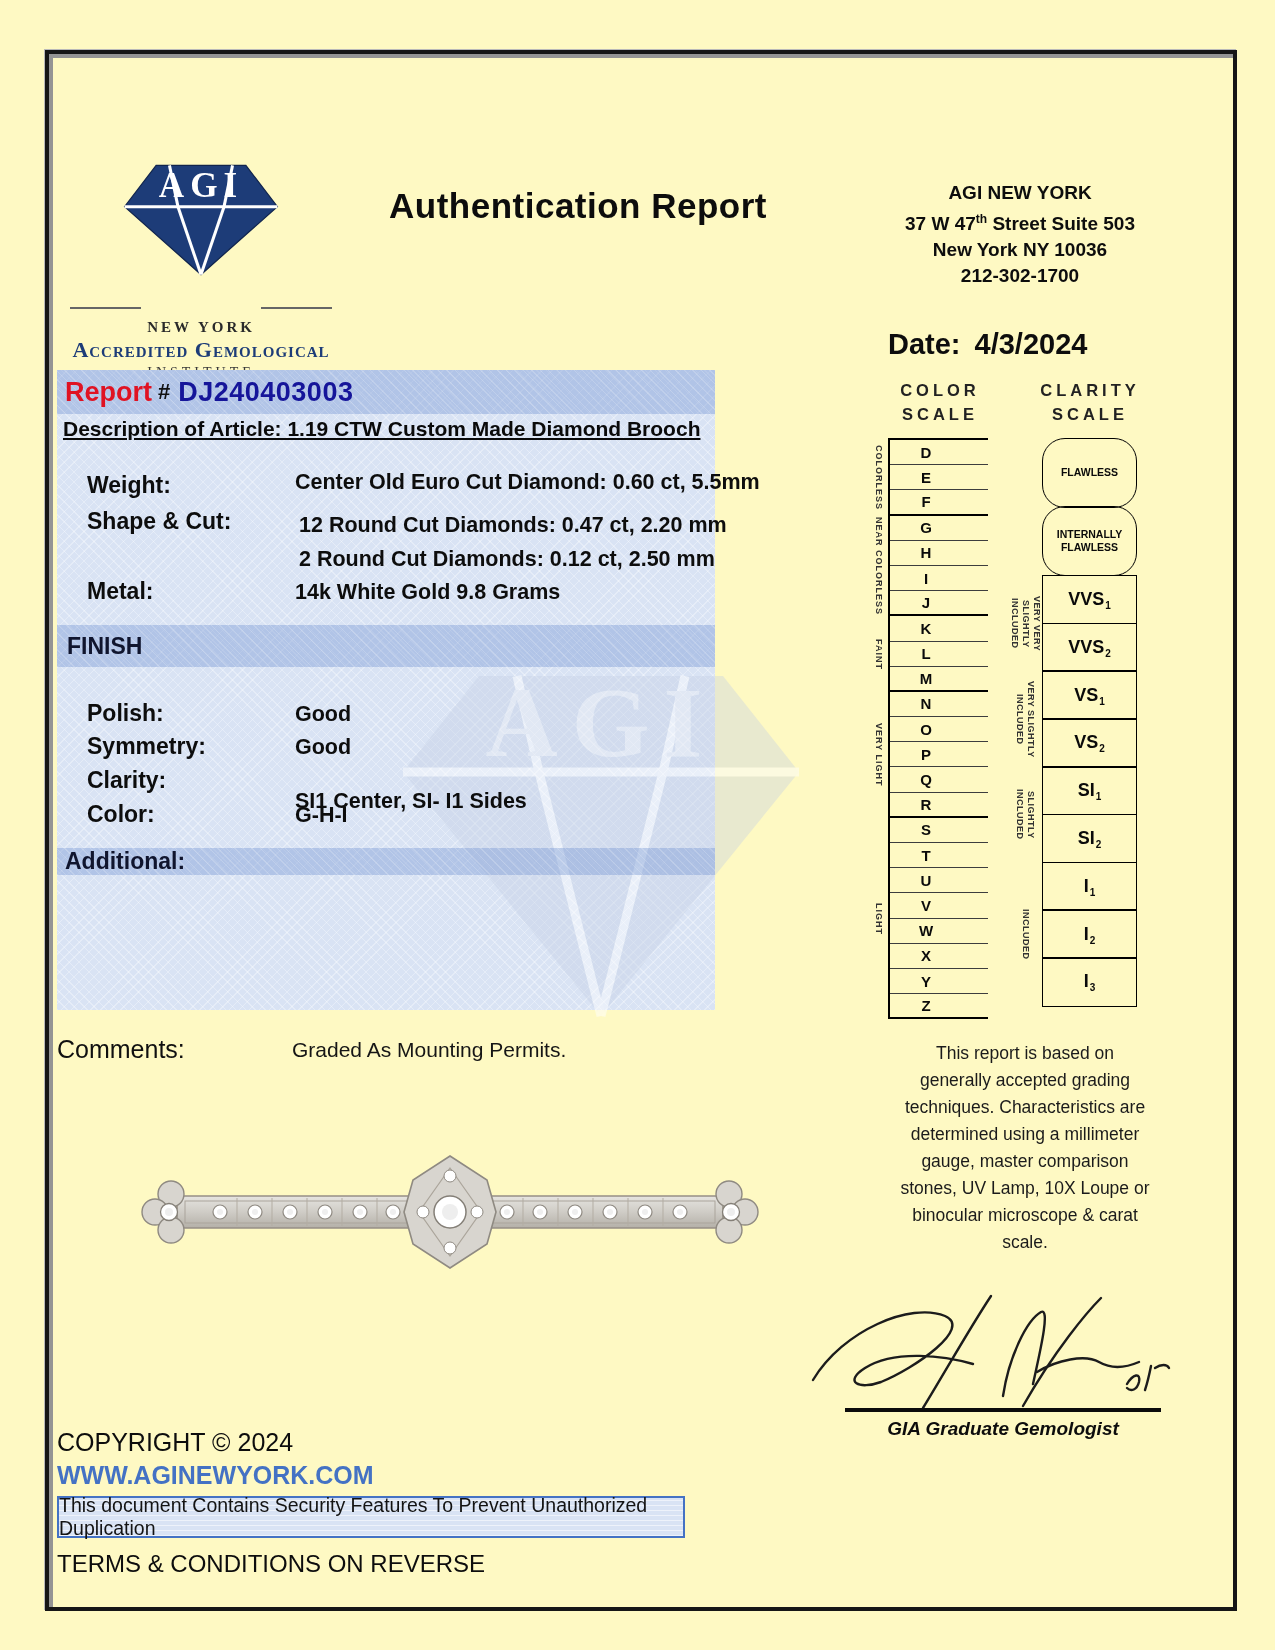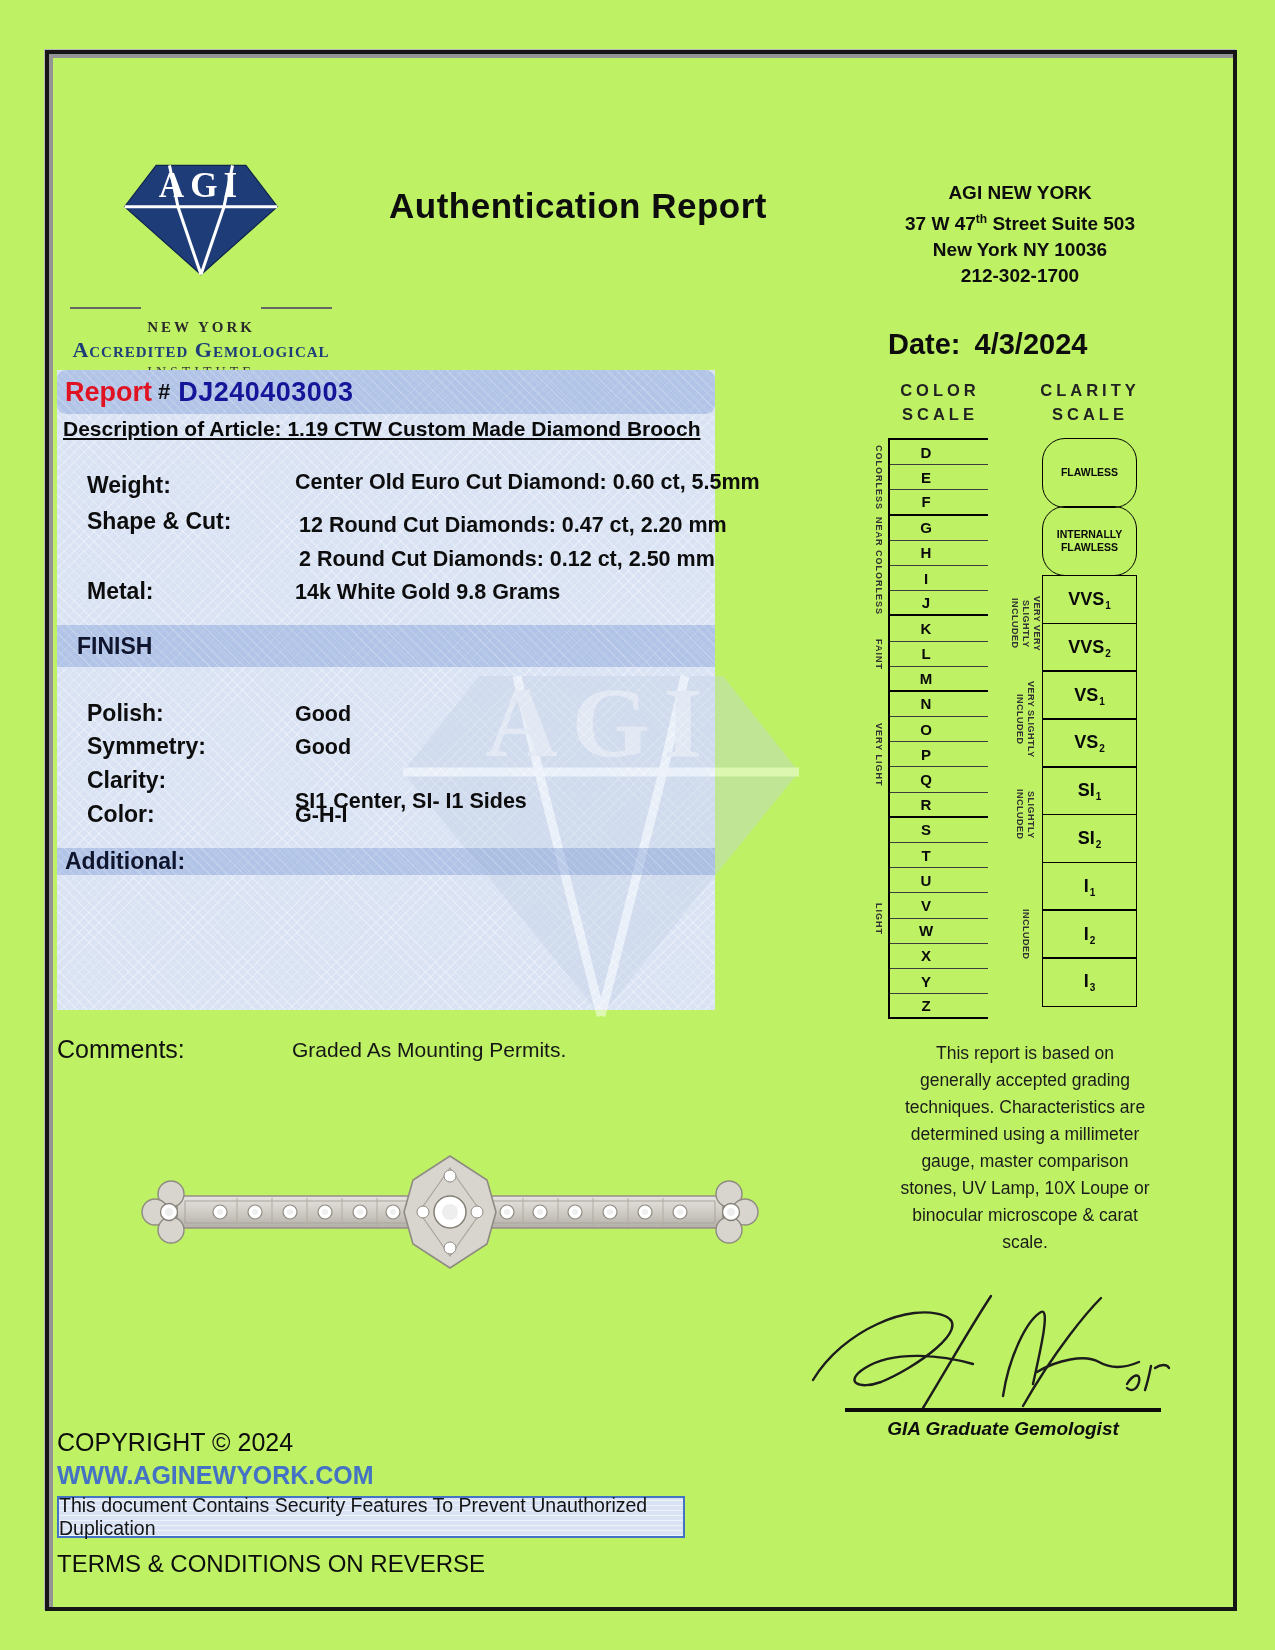--- a/index.html
+++ b/index.html
@@ -1,16 +1,16 @@
 <!DOCTYPE html>
 <html><head>
 <meta charset="utf-8">
 <style>
   html,body{margin:0;padding:0;background:#fff;}
-  .page{position:relative;width:1275px;height:1650px;background:#bef264;overflow:hidden;
+  .page{position:relative;width:1275px;height:1650px;background:#fef9c3;overflow:hidden;
         font-family:"Liberation Sans",sans-serif;color:#111;}
   .abs{position:absolute;}
 
   
   .frame{position:absolute;left:45px;top:50px;width:1184px;height:1553px;
          border:4px solid #161616;box-shadow:inset 4px 4px 0 #949494, -1px -1px 0 #b9b9b9;}
 
   
   .logo-block{left:70px;top:163px;width:262px;text-align:center;}
   .logo-svg{display:block;margin:0 auto;}
@@ -34,28 +34,28 @@
   .date-row .date-value{margin-left:14px;}
 
   
   .panel{left:57px;top:370px;width:658px;height:640px;background-color:#d9e3f4;
          background-image:
            repeating-linear-gradient(45deg, rgba(255,255,255,.32) 0 1px, transparent 1px 7px),
            repeating-linear-gradient(-45deg, rgba(255,255,255,.32) 0 1px, transparent 1px 7px);}
   .panel > *{position:absolute;z-index:2;}
   .band{left:0;width:100%;background:rgba(122,152,212,.42);
         background-image:repeating-linear-gradient(45deg, rgba(255,255,255,.18) 0 1px, transparent 1px 6px);}
-  .band-report{top:0;height:44px;display:flex;align-items:center;padding-left:8px;box-sizing:border-box;border-radius:9px;}
+  .band-report{top:0;height:44px;display:flex;align-items:center;padding-left:8px;box-sizing:border-box;}
   .report-label{color:#e01222;font-size:27px;font-weight:bold;}
   .report-hash{color:#111;font-size:22px;font-weight:bold;margin:0 8px 0 6px;}
   .report-number{color:#15159a;font-size:27px;font-weight:bold;letter-spacing:.5px;}
   .desc-row{top:47px;left:6px;font-size:21px;font-weight:bold;color:#0a0a0a;text-decoration:underline;}
   .d-label{left:30px;font-size:23px;font-weight:bold;color:#0d0d0d;}
   .d-value{left:238px;font-size:21.5px;font-weight:bold;color:#0d0d0d;white-space:nowrap;}
-  .band-finish{top:255px;height:42px;display:flex;align-items:center;padding-left:20px;box-sizing:border-box;
+  .band-finish{top:255px;height:42px;display:flex;align-items:center;padding-left:10px;box-sizing:border-box;
                font-size:23px;font-weight:bold;color:#10152e;}
   .band-additional{top:478px;height:27px;display:flex;align-items:center;padding-left:8px;box-sizing:border-box;
                    font-size:23px;font-weight:bold;color:#10152e;}
   .watermark{position:absolute;right:-86px;top:294px;z-index:1;pointer-events:none;}
 
   
   .comments-label{left:57px;top:1035px;font-size:25px;color:#101010;}
   .comments-value{left:292px;top:1038px;font-size:21px;color:#161616;}
 
   

